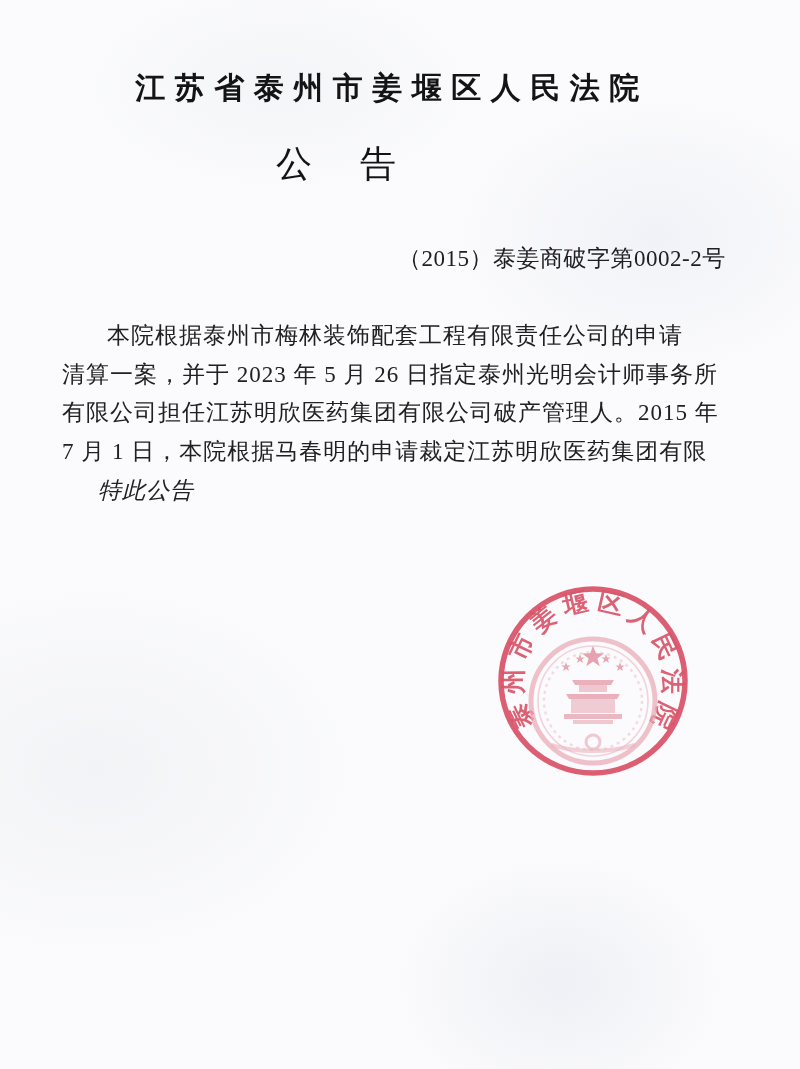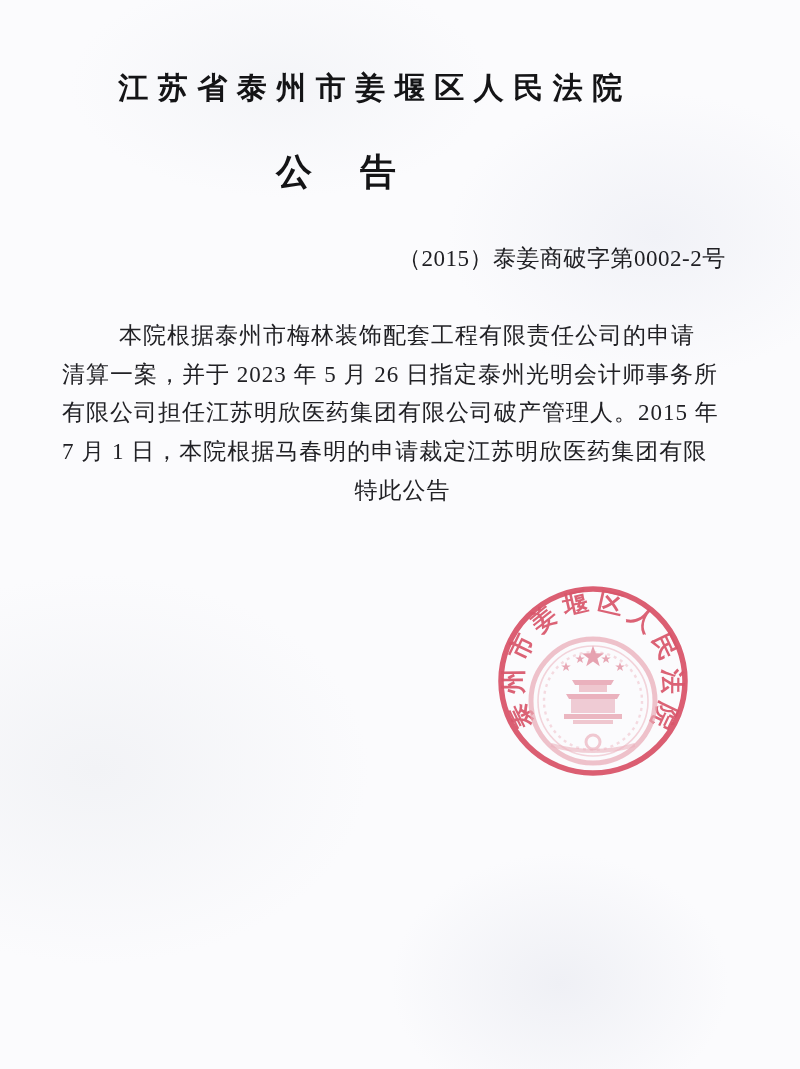--- a/index.html
+++ b/index.html
@@ -11,41 +11,40 @@
     font-family:"Liberation Serif","DejaVu Serif",serif;
     background:
       radial-gradient(ellipse 320px 220px at 82% 22%, #f1f2f7 0%, rgba(241,242,247,0) 65%),
       radial-gradient(ellipse 420px 300px at 12% 72%, #f2f3f6 0%, rgba(242,243,246,0) 65%),
       radial-gradient(ellipse 260px 200px at 70% 92%, #eff0f5 0%, rgba(239,240,245,0) 65%),
       radial-gradient(ellipse 300px 160px at 35% 8%,  #f4f5f8 0%, rgba(244,245,248,0) 70%),
       #fbfbfd;
     color:#1f1f23;
   }
   .court-name {
-    position:absolute; top:68px; left:375px; transform:translateX(-50%);
+    position:absolute; top:68px; left:392px; transform:translateX(-50%);
     font-size:30px; font-weight:700; letter-spacing:9.5px; white-space:nowrap;
     color:#141416;
   }
   .doc-title {
     position:absolute; top:140px; left:339px; transform:translateX(-50%);
-    font-size:36px; font-weight:700; letter-spacing:6px; white-space:nowrap;
+    font-size:36px; font-weight:400; letter-spacing:6px; white-space:nowrap;
     color:#141416;
-    margin-top:8px;
   }
   .case-number {
     position:absolute; top:243px; left:382px;
     font-size:23px; letter-spacing:0.5px; white-space:nowrap; color:#202024;margin-left:16px;
   }
   .body-block {
     position:absolute; top:317px; left:62px; width:645px;
     font-size:23px; line-height:38.7px; letter-spacing:1px; color:#212125;
   }
-  .line { white-space:nowrap;text-align:center; }
+  .line { white-space:nowrap; }
   .indent  { padding-left:45px; }
-  .closing { padding-left:36px; }
+  .closing { padding-left:36px;font-style:italic; }
   .date-line {
     position:absolute; top:669px; left:479px; z-index:3;
     font-size:24px; letter-spacing:1.5px; white-space:nowrap; color:#29292d;
   }
   .seal {
     position:absolute; top:581px; left:493px; width:200px; height:200px;
     z-index:2; opacity:0.93; filter:blur(0.35px);
   }
   .seal-ring { fill:none; stroke:var(--seal,#d6495f); stroke-width:5.5; opacity:0.95; }
   #seal-arc text {

